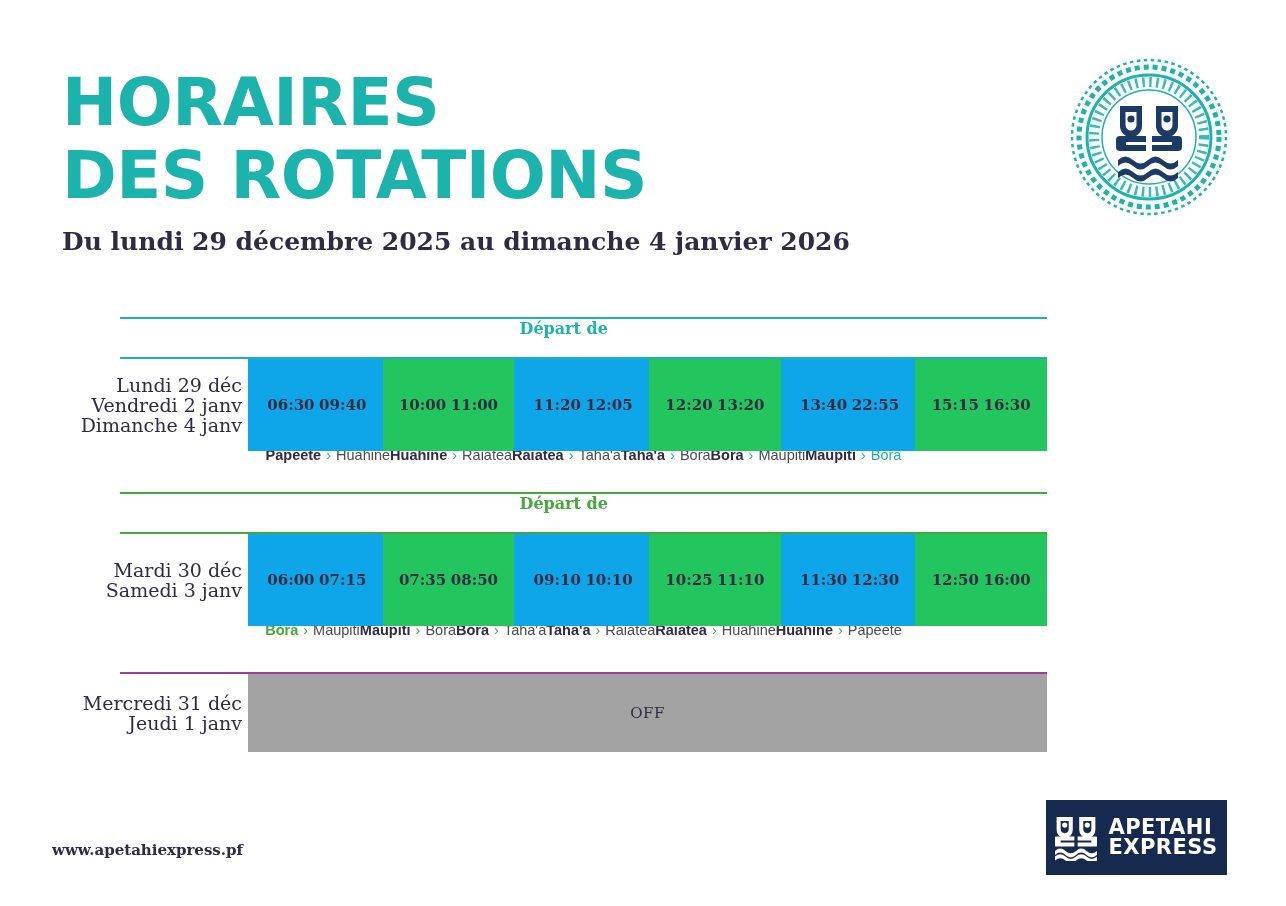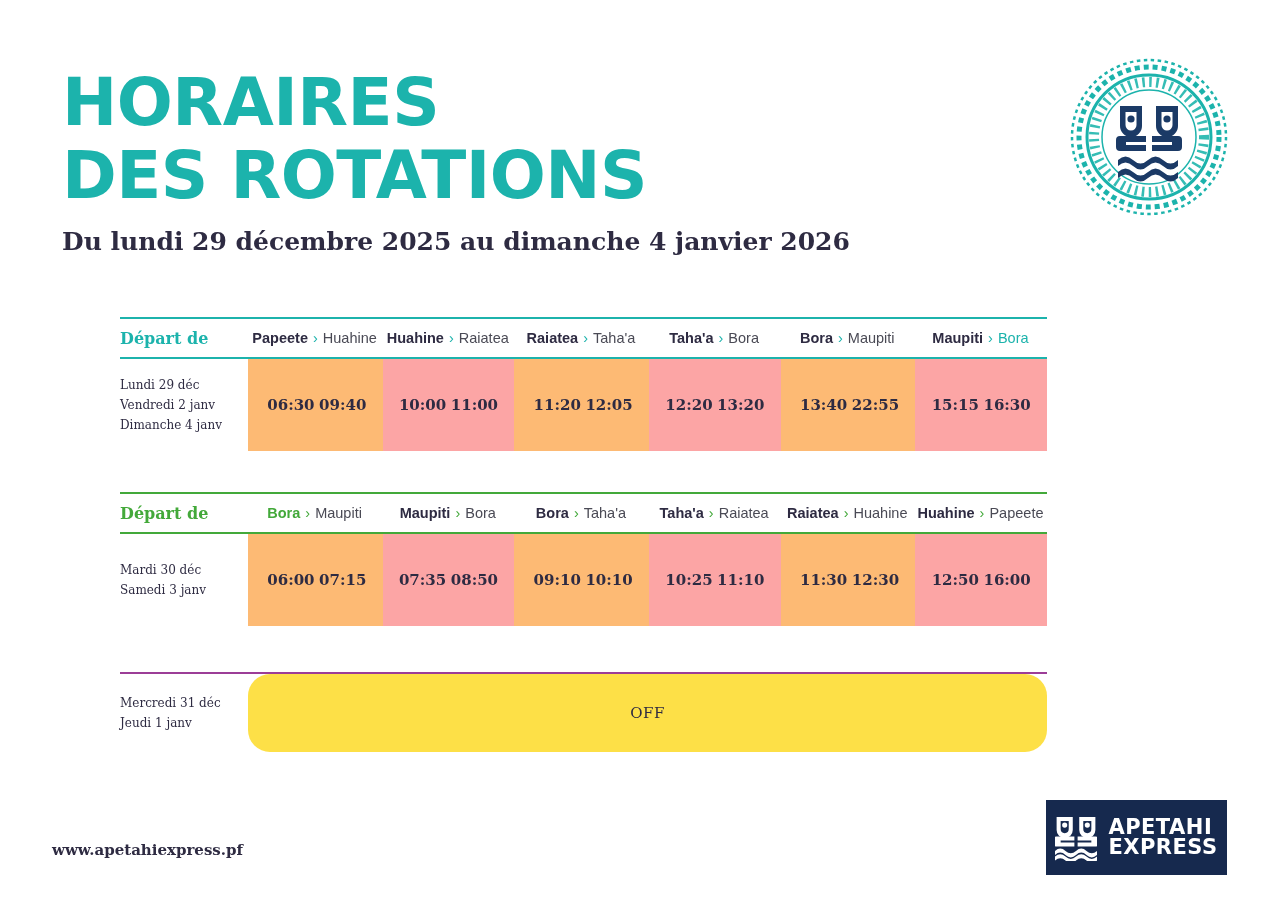--- a/index.html
+++ b/index.html
@@ -70,20 +70,21 @@
     width: 100%;
   }
   .rule.teal { background: #1cb3ac; }
   .rule.green { background: #43a93a; }
   .rule.purple { background: #9c3d97; }
 
   .hrow {
     display: flex;
     align-items: center;
     height: 38px;
+    flex-direction: column;
   }
   .depart-cell {
     width: 128px;
     flex: 0 0 128px;
     font-family: "DejaVu Serif", serif;
     font-weight: bold;
     font-size: 16px;
     white-space: nowrap;
   }
   .t1 .depart-cell { color: #1cb3ac; }
@@ -121,63 +122,63 @@
     align-items: stretch;
     min-height: 92px;
   }
   .day-cell {
     width: 128px;
     flex: 0 0 128px;
     display: flex;
     flex-direction: column;
     justify-content: center;
     font-family: "DejaVu Serif", serif;
-    font-size: 12px;
+    font-size: 19px;
     line-height: 20px;
     color: #2e2b42;
     white-space: nowrap;
     padding-right: 6px;
     box-sizing: border-box;
+    align-items: flex-end;
   }
   .cells {
     display: flex;
     flex: 1 1 auto;
   }
   .cell {
     flex: 1 1 0;
     display: flex;
     align-items: center;
     justify-content: space-around;
     font-family: "DejaVu Serif", serif;
     font-weight: bold;
     font-size: 15px;
     color: #2e2b42;
     padding: 0 14px;
     box-sizing: border-box;
   }
-  .cell.a { background: #fdba74; padding-left: 17px; }
-  .cell.b { background: #fca5a5; }
+  .cell.a { background: #0ea5e9; padding-left: 17px; }
+  .cell.b { background: #22c55e; }
 
   
   .off-row {
     display: flex;
     align-items: stretch;
     min-height: 78px;
   }
   .off-band {
     flex: 1 1 auto;
-    background: #fde047;
+    background: #a3a3a3;
     display: flex;
     align-items: center;
     justify-content: center;
     font-family: "DejaVu Serif", serif;
     font-size: 15px;
     color: #2e2b42;
     letter-spacing: 0.5px;
-    border-radius: 22px;
   }
 
   
   .site {
     position: absolute;
     left: 52px;
     top: 841px;
     font-family: "DejaVu Serif", serif;
     font-weight: bold;
     font-size: 15px;

